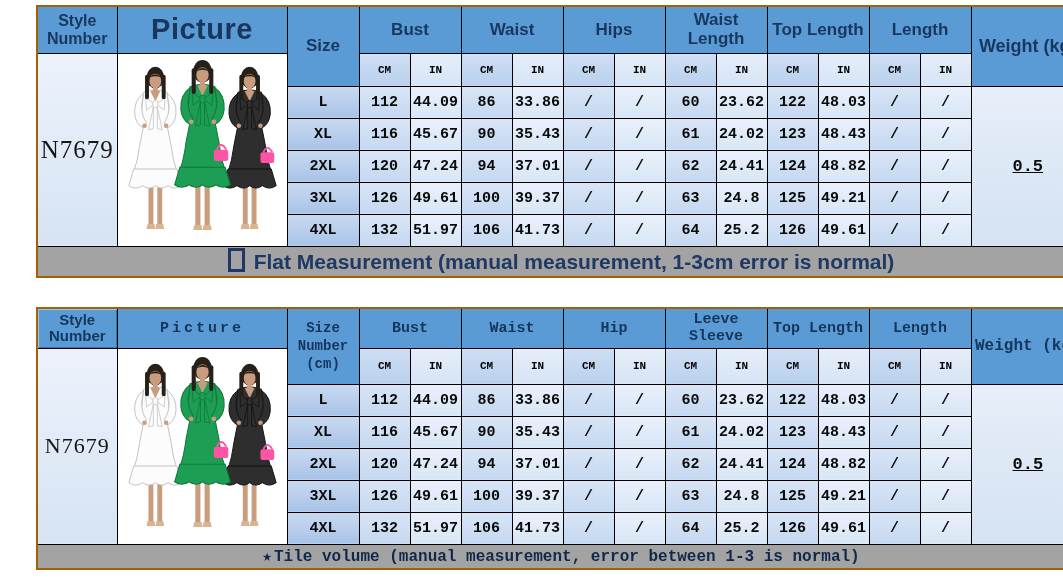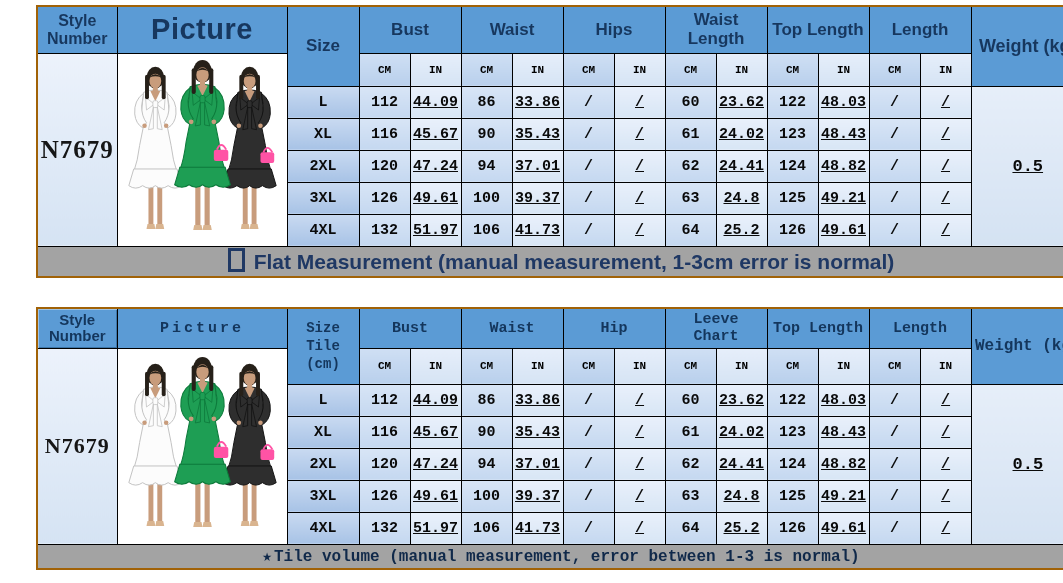--- a/index.html
+++ b/index.html
@@ -25,29 +25,29 @@
     vertical-align:middle;
     padding:0 1px;
     overflow:hidden;
   }
   
   .hd{background:#5b9bd5;color:#17375e;}
   .unit-cm{background:linear-gradient(#cfdff4,#b9d0ec);}
   .unit-in{background:linear-gradient(#e6eefa,#d6e4f4);}
   .size-cell{background:linear-gradient(#c9daf1,#a8c3e6);}
   .cm-cell{background:linear-gradient(#d8e5f6,#c5d8f0);}
-  .in-cell{background:linear-gradient(#e9f0fb,#d8e6f5);text-decoration:underline;}
+  .in-cell{background:linear-gradient(#e9f0fb,#d8e6f5);}
   .style-cell{background:linear-gradient(#ecf2fb,#d5e3f3);}
   .weight-cell{background:linear-gradient(#e6eef9,#d4e2f2);text-decoration:underline;}
   .picture-cell{background:#fff;padding:0;}
   .footer-cell{background:#a3a3a3;}
   .unit-cm,.unit-in{font-family:"Liberation Mono",monospace;font-weight:700;font-size:11px;color:#000;}
   .size-cell,.cm-cell,.in-cell{font-family:"Liberation Mono",monospace;font-weight:700;font-size:15px;color:#0a0a0a;}
   .weight-cell{font-family:"Liberation Mono",monospace;font-weight:700;font-size:17px;color:#0a0a0a;}
-  .style-cell{font-family:"Liberation Serif",serif;font-size:25px;color:#161616;letter-spacing:1px;font-weight:bold;}
+  .style-cell{font-family:"Liberation Serif",serif;font-size:25px;color:#161616;letter-spacing:1px;}
   
   .t1 .r1{height:47px;}
   .t1 .r2{height:33px;}
   .t1 .r-data{height:32px;}
   .t1 .r-foot{height:31px;}
   .t1 .hd{font-family:"Liberation Sans",sans-serif;font-weight:700;}
   .t1 .hd-style{font-size:16px;line-height:1.1;}
   .t1 .hd-picture{font-size:29px;letter-spacing:.5px;}
   .t1 .hd-size{font-size:17px;}
   .t1 .hd-group{font-size:17px;line-height:1.08;}
@@ -284,27 +284,27 @@
         <col style="width:51px">
         <col style="width:51px">
       <col style="width:114px">
     </colgroup>
     <tbody>
       <tr class="r1">
         <th class="hd hd-style">Style Number</th>
         <th class="hd hd-picture">Picture</th>
         <th class="hd hd-size" rowspan="2">
           <span>Size</span>
-          <span>Tile</span>
+          <span>Number</span>
           <span>(cm)</span>
         </th>
         <th class="hd hd-group" colspan="2">Bust</th>
         <th class="hd hd-group" colspan="2">Waist</th>
         <th class="hd hd-group" colspan="2">Hip</th>
-        <th class="hd hd-group" colspan="2">Leeve Chart</th>
+        <th class="hd hd-group" colspan="2">Leeve Sleeve</th>
         <th class="hd hd-group" colspan="2">Top Length</th>
         <th class="hd hd-group" colspan="2">Length</th>
         <th class="hd hd-weight" rowspan="2">Weight (kg)</th>
       </tr>
       <tr class="r2">
         <td class="style-cell" rowspan="6">N7679</td>
         <td class="picture-cell" rowspan="6">
           <svg class="pic" viewBox="0 0 170 190" preserveAspectRatio="xMidYMid meet">
               <use href="#trio"></use>
             </svg>

